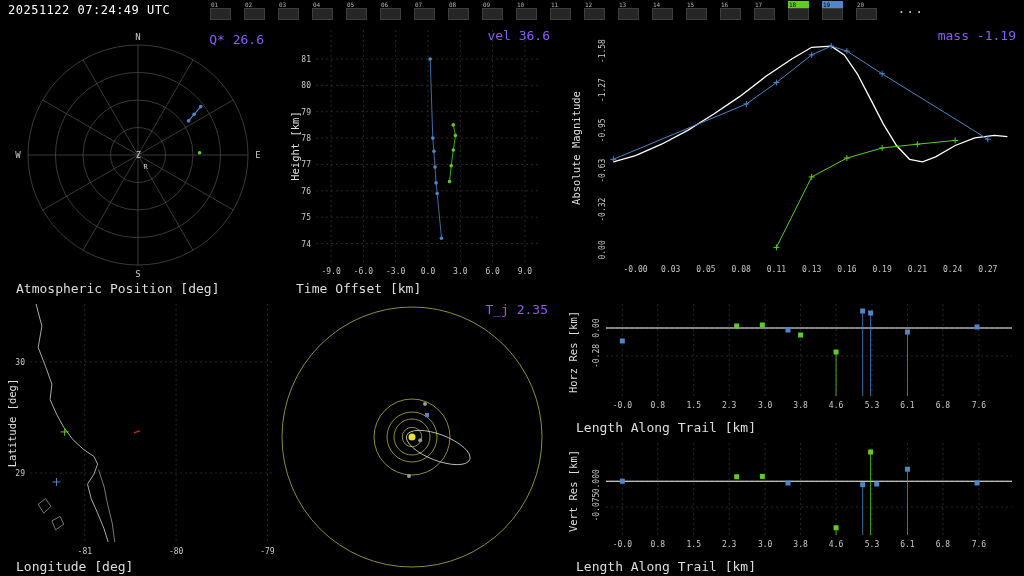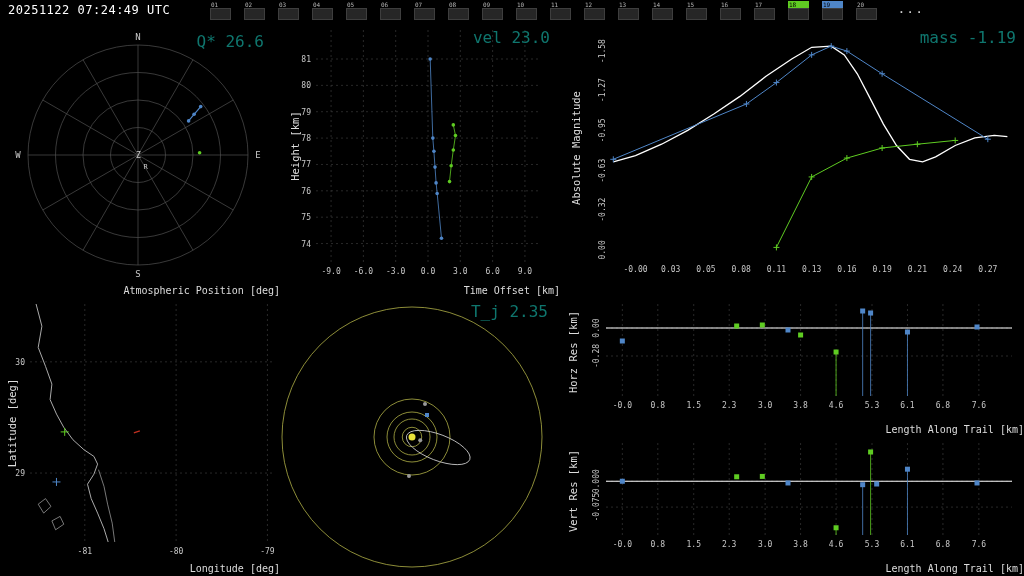--- a/index.html
+++ b/index.html
@@ -10,22 +10,22 @@
   #frames{position:absolute;left:210px;top:1px;display:flex;gap:13px}
   .thumb{width:21px;cursor:pointer}
   .tnum{font-size:6px;line-height:7px;color:#b5b5b5;padding-left:1px}
   .tnum.hl-green{background:#5fcc22;color:#000}
   .tnum.hl-blue{background:#4f86c8;color:#000}
   .tbox{width:21px;height:12px;background:#262626;border:1px solid #3e3e3e}
   #menu{position:absolute;right:12px;top:1px;font-size:13px;color:#cfcfcf;cursor:pointer;letter-spacing:1px}
   .panel{position:absolute}
   .panel svg{position:absolute;left:0;top:0;overflow:hidden}
   svg text{font-family:"DejaVu Sans Mono",monospace;fill:#c8c8c8}
-  .corner{position:absolute;font-size:16px;color:#0f766e;white-space:nowrap}
-  .xtitle{position:absolute;left:16px;right:0;bottom:2px;text-align:right;font-size:10px;color:#ddd;white-space:nowrap}
+  .corner{position:absolute;font-size:13px;color:#8b5cf6;white-space:nowrap}
+  .xtitle{position:absolute;left:16px;right:0;bottom:2px;text-align:left;font-size:13px;color:#ddd;white-space:nowrap}
   .ytitle{position:absolute;font-size:10.5px;color:#ddd;white-space:nowrap;
     transform-origin:0 0;transform:rotate(-90deg) translateX(-50%)}
 </style>
 </head>
 <body>
 
 <header>
   <span id="ts">20251122 07:24:49 UTC</span>
   <div id="frames">
       <div class="thumb">
@@ -196,21 +196,21 @@
         </g>
         <g>
           <polyline points="173.3,102.9 175.5,113.5 173.3,128.0 171.2,143.8 169.5,159.6" fill="none" stroke="#5fcc22" stroke-width="0.8"></polyline>
           <circle cx="173.3076923076923" cy="102.90909090909079" r="1.8" fill="#5fcc22"></circle>
           <circle cx="175.46153846153845" cy="113.4545454545455" r="1.8" fill="#5fcc22"></circle>
           <circle cx="173.3076923076923" cy="127.95454545454541" r="1.8" fill="#5fcc22"></circle>
           <circle cx="171.15384615384613" cy="143.77272727272708" r="1.8" fill="#5fcc22"></circle>
           <circle cx="169.53846153846155" cy="159.59090909090912" r="1.8" fill="#5fcc22"></circle>
         </g>
       </svg>
-    <div class="corner" style="top:6px;right:10px">vel 23.0</div>
+    <div class="corner" style="top:6px;right:10px">vel 36.6</div>
     <div class="xtitle">Time Offset [km]</div>
     <div class="ytitle" style="left:9px;top:124px">Height [km]</div>
   </section>
 
   <section class="panel" style="left:560px;top:22px;width:464px;height:276px">
     <svg id="svg-2" width="464" height="276">
         <text x="75.48852459016393" y="250" font-size="8" text-anchor="middle">-0.00</text>
         <text x="110.72131147540983" y="250" font-size="8" text-anchor="middle">0.03</text>
         <text x="145.95409836065573" y="250" font-size="8" text-anchor="middle">0.05</text>
         <text x="181.18688524590164" y="250" font-size="8" text-anchor="middle">0.08</text>

